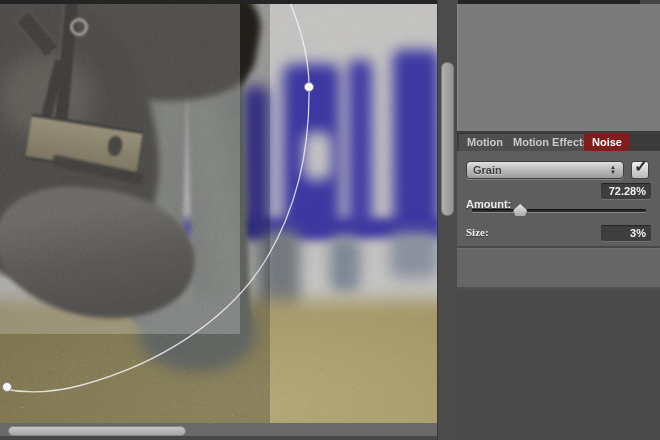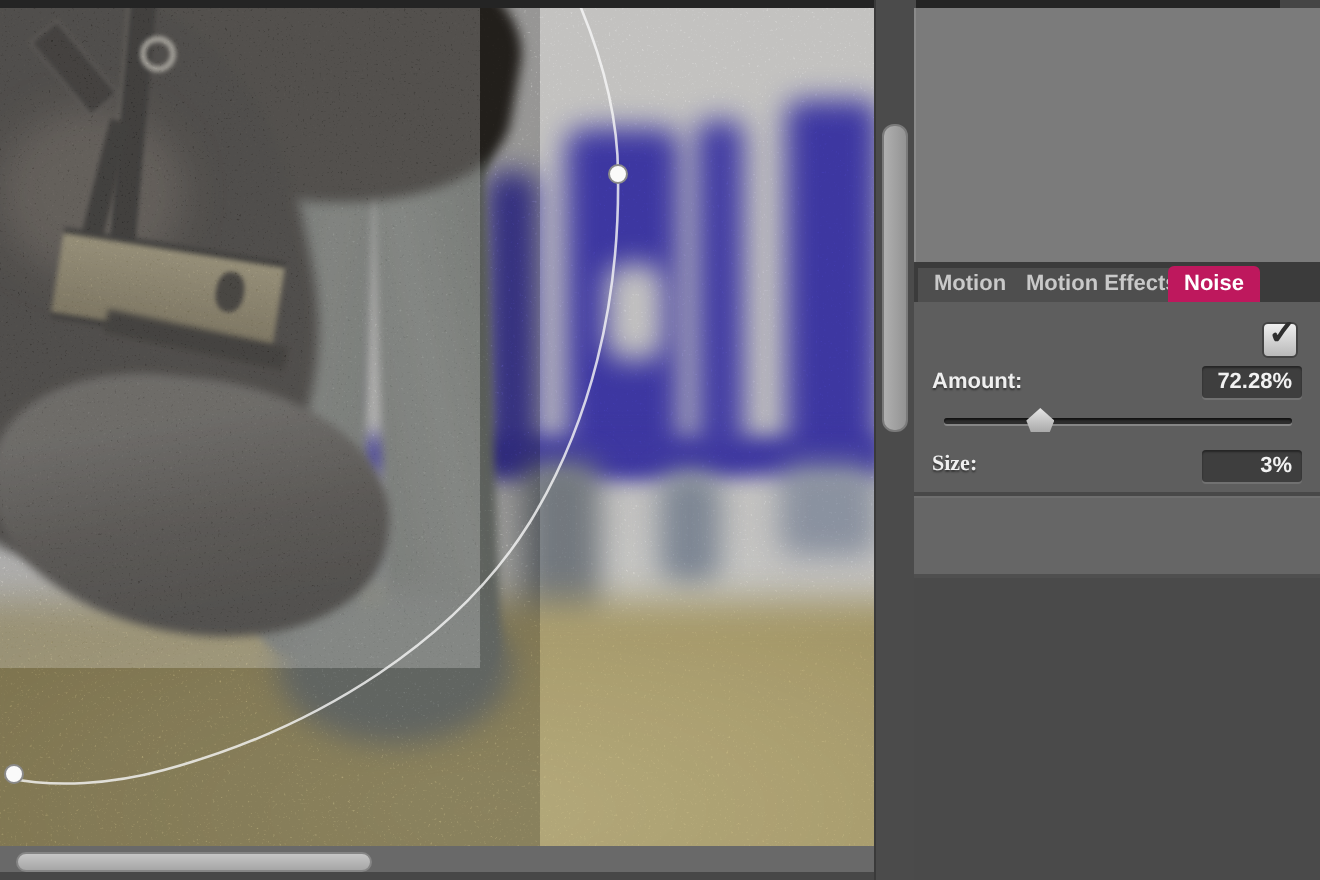--- a/index.html
+++ b/index.html
@@ -21,21 +21,21 @@
   #hcorner{position:absolute;left:437px;top:423px;width:20px;height:13px;background:#828282;}
   #bstrip{position:absolute;left:0;top:436px;width:457px;height:4px;background:#474747;}
   #gutter{position:absolute;left:437px;top:0;width:20px;height:440px;background:#4b4b4b;border-left:1px solid #3a3a3a;}
   #vthumb{position:absolute;left:3px;top:62px;width:11px;height:152px;border-radius:6px;background:linear-gradient(90deg,#b0b0b0,#939393);border:1px solid #7a7a7a;}
   
   #panel{position:absolute;left:457px;top:4px;width:203px;height:436px;background:#5e5e5e;}
   #panel-top{position:absolute;left:0;top:0;width:203px;height:127px;background:#7b7b7b;border-left:1px solid #8a8a8a;}
   #tabbar{position:absolute;left:0;top:127px;width:203px;height:20px;background:#3b3b3b;}
   .tab{position:absolute;top:3px;height:17px;line-height:17px;padding:0 8px;font-size:11px;font-weight:bold;
        color:#c9c9c9;background:#4e4e4e;border-right:1px solid #333;box-sizing:border-box;}
-  .tab.active{top:2px;height:18px;line-height:18px;color:#fff;background:#be185d;border-radius:3px 3px 0 0;border-right:none;}
+  .tab.active{top:2px;height:18px;line-height:18px;color:#fff;background:#7f1d1d;border-radius:3px 3px 0 0;border-right:none;}
   #content{position:absolute;left:0;top:147px;width:203px;height:246px;background:#5e5e5e;}
   
   #dd{position:absolute;left:9px;top:10px;width:158px;height:18px;border-radius:4px;border:1px solid #3e3e3e;
       background:linear-gradient(#e0e0e0,#b6b6b6 55%,#9c9c9c);box-sizing:border-box;
       display:flex;align-items:center;padding:0 6px;box-shadow:0 1px 0 rgba(255,255,255,.25);}
   #dd .dval{flex:1;font-size:11px;font-weight:bold;color:#3f3f3f;text-shadow:0 1px 0 rgba(255,255,255,.5);}
   #dd .arrows{display:flex;flex-direction:column;line-height:5px;font-size:6px;color:#2e2e2e;margin-right:1px;}
   #cb{position:absolute;left:174px;top:10px;width:18px;height:18px;border-radius:3px;border:1px solid #434343;
       background:linear-gradient(#efefef,#b9b9b9);box-sizing:border-box;}
   #cb .check{position:absolute;left:2px;top:-6px;font-size:17px;font-weight:bold;color:#2f2f2f;}
@@ -142,25 +142,32 @@
     <div id="panel-top"></div>
 
     <div id="tabbar">
       <div class="tab" style="left:2px;">Motion</div>
       <div class="tab" style="left:48px;">Motion Effects</div>
       <div class="tab active" style="left:127px;">Noise</div>
     </div>
 
     <div id="content">
 
+      <div id="dd">
+        <span class="dval">Grain</span>
+        <span class="arrows">
+          <span>▲</span>
+            <span>▼</span>
+        </span>
+      </div>
       <div id="cb">
         <span class="check">✓</span>
       </div>
 
-      <div class="plabel" style="top:34px;text-align:center;">Amount:</div>
+      <div class="plabel" style="top:47px;text-align:center;">Amount:</div>
       <div class="pval" style="top:32px;">72.28%</div>
       <div class="strack" style="top:58px;">
         <div class="sthumb" style="left: calc(27.68% - 7px);"></div>
       </div>
 
       <div class="plabel" style="top:75px;font-family:Liberation Serif, serif;">Size:</div>
       <div class="pval" style="top:74px;">3%</div>
       <div class="strack" style="top:100px;">
         <div class="sthumb" style="left: calc(3% - 7px);"></div>
       </div>

